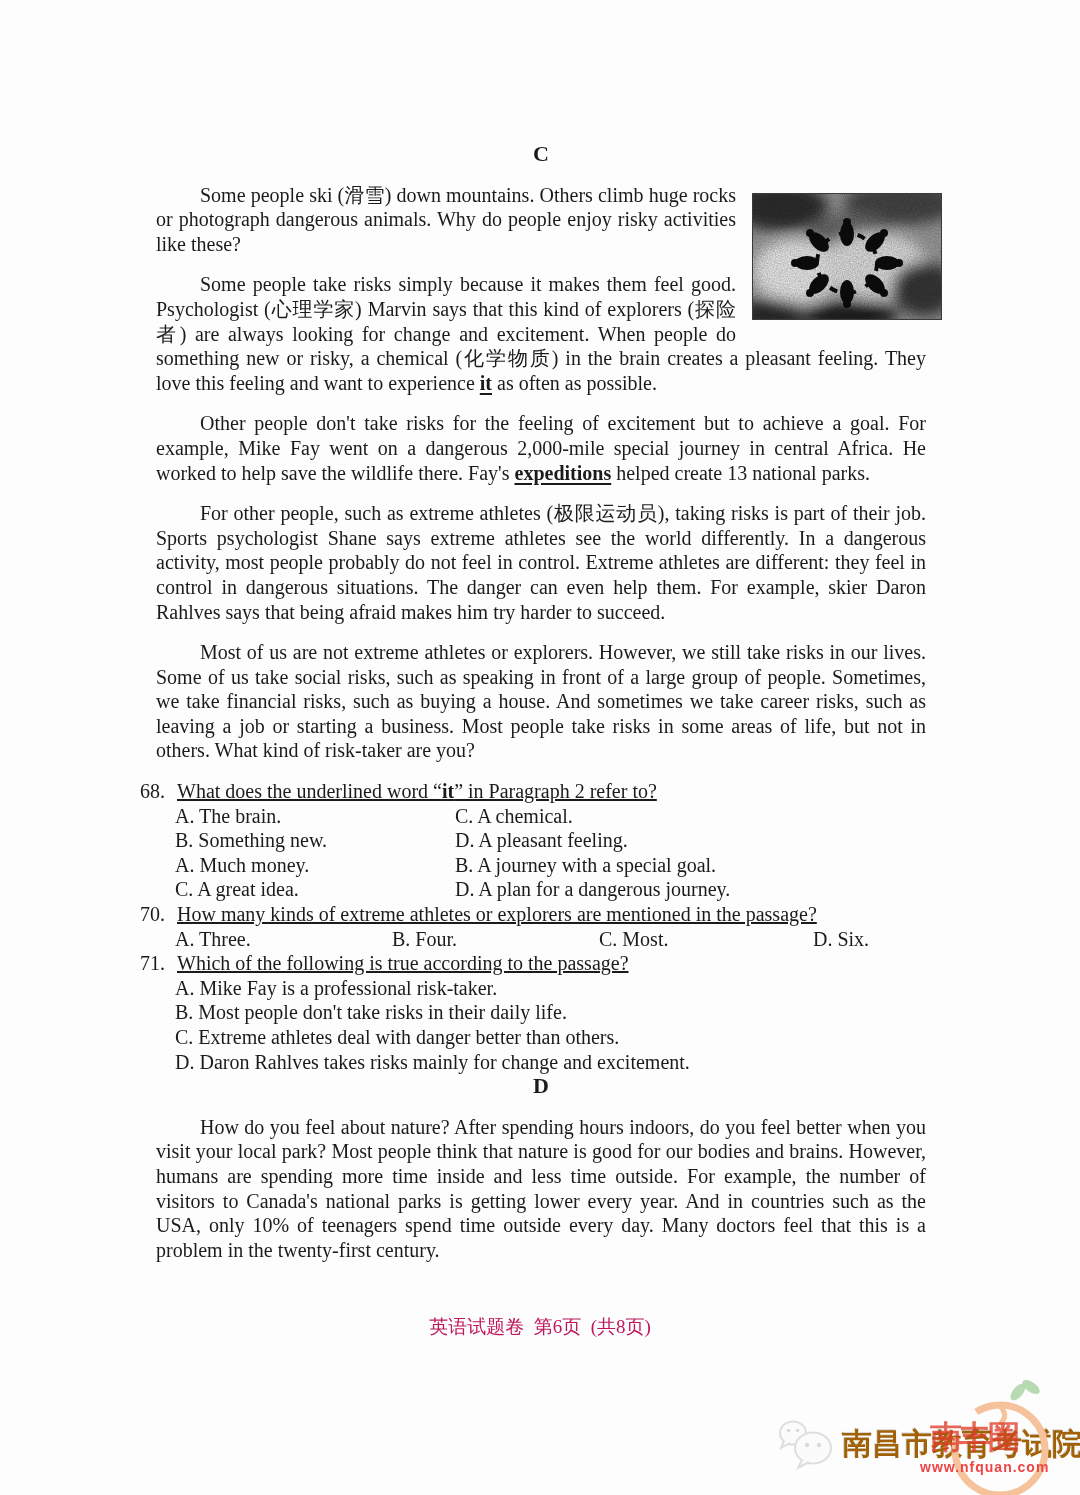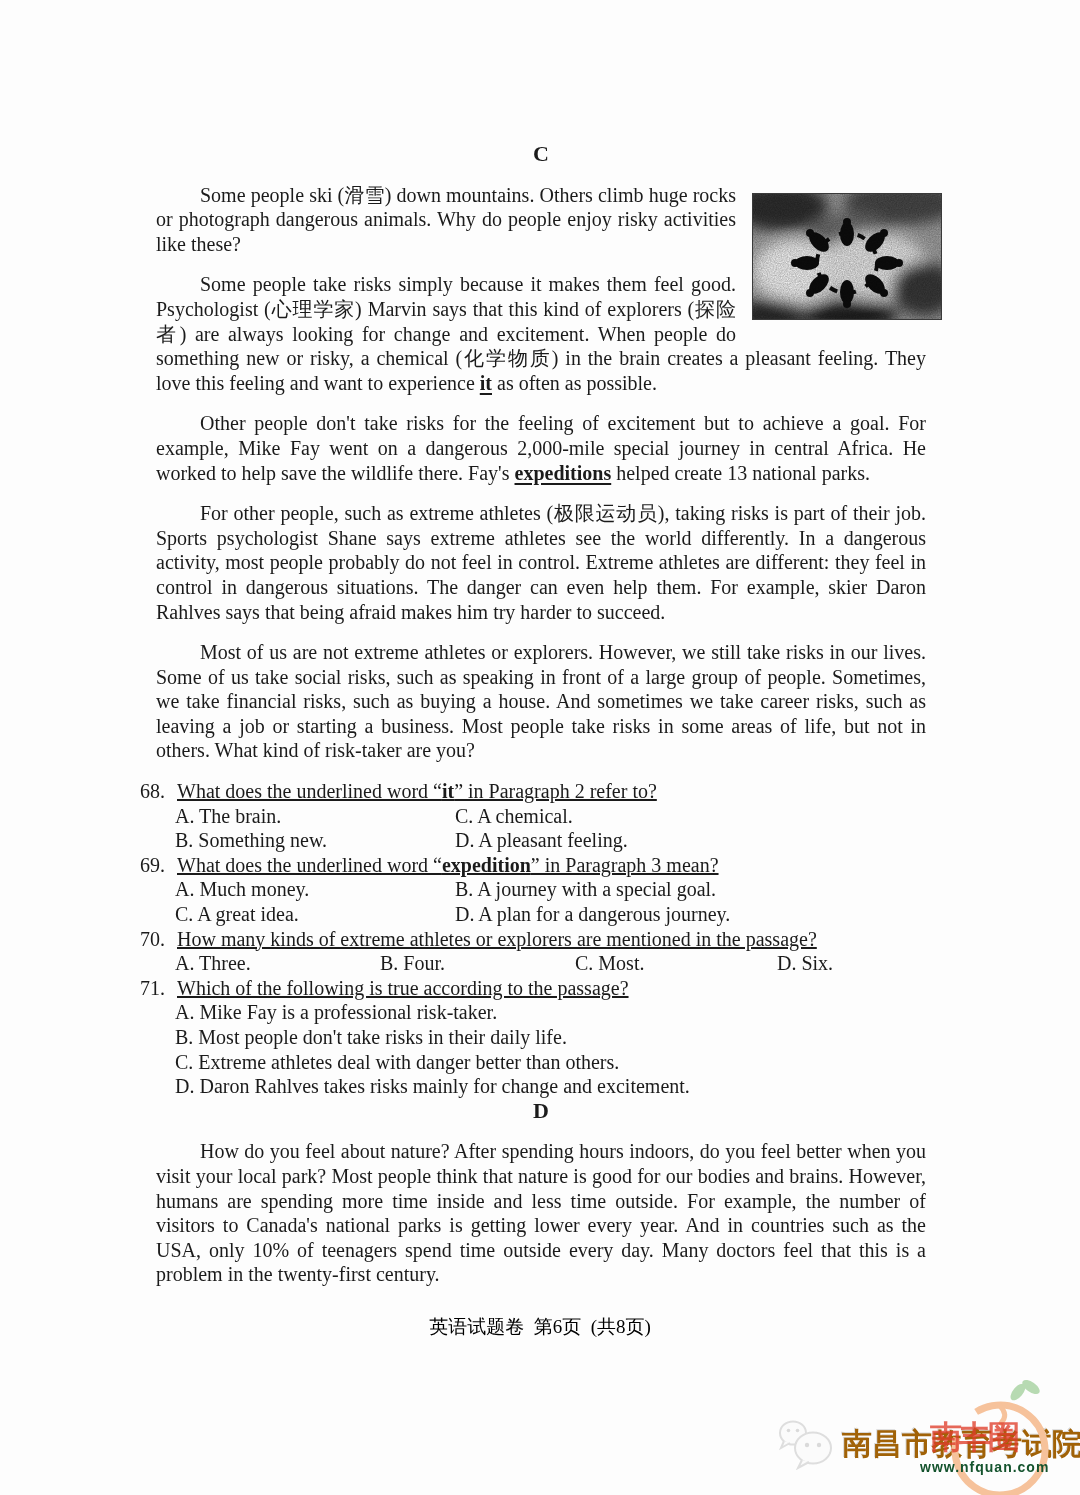--- a/index.html
+++ b/index.html
@@ -27,26 +27,26 @@
   .photo-wrap{
     float:right;width:190px;height:127px;
     margin:10px 0 8px 16px;
   }
   .photo-wrap svg{display:block;}
   .q{clear:both;}
   .q .stem{margin:0;text-decoration:underline;}
   .qnum{display:inline-block;min-width:30px;margin-right:7px;}
   .opts{padding-left:35px;display:grid;}
   .opts.c2{grid-template-columns:280px auto;}
-  .opts.c4{grid-template-columns:205px 195px 202px auto;}
+  .opts.c4{grid-template-columns:205px 195px 202px auto;gap:12px;}
   .opts.c1{grid-template-columns:auto;}
   .opt{white-space:nowrap;}
   .footer{
     position:absolute;top:1314px;left:0;width:100%;
-    text-align:center;font-size:19px;color:#000000;
+    text-align:center;font-size:19px;color:#be185d;
     white-space:pre;
   }
   
   .wm-wechat{position:absolute;left:776px;top:1418px;width:58px;height:52px;}
   .wm-name{
     position:absolute;left:842px;top:1424px;
     font-family:Liberation Mono, monospace;
     font-weight:bold;font-size:30px;letter-spacing:0px;
     color:#a16207;
     text-shadow:1px 1px 0 #ffffff,-1px -1px 0 #d8d8d8;
@@ -57,21 +57,21 @@
     position:absolute;left:930px;top:1414px;width:144px;
     font-family:"Liberation Sans","DejaVu Sans",sans-serif;
     font-weight:900;font-size:32px;line-height:46px;letter-spacing:-3px;
     color:rgba(223,62,42,0.78);
     white-space:nowrap;
   }
   .wm-url{
     position:absolute;left:920px;top:1459px;
     font-family:"Liberation Sans","DejaVu Sans",sans-serif;
     font-weight:bold;font-size:14px;letter-spacing:1px;
-    color:#14532d;white-space:nowrap;
+    color:#ef4444;white-space:nowrap;
   }
 </style>
 </head>
 <body>
 
 <div class="page">
 
   <div class="content">
 
     <h2 class="section-heading">C</h2>
@@ -133,21 +133,20 @@
       <p class="stem"><span class="qnum">68.</span><span><span>What does the underlined word “</span><span class="b">it</span><span>” in Paragraph 2 refer to?</span></span></p>
       <div class="opts c2">
         <span class="opt">A. The brain.</span>
         <span class="opt">C. A chemical.</span>
         <span class="opt">B. Something new.</span>
         <span class="opt">D. A pleasant feeling.</span>
       </div>
     </div>
 
     <div class="q">
-      <p class="stem"><span class="qnum">69.</span><span><span>What does the underlined word “</span><span class="b">expedition</span><span>” in Paragraph 3 mean?</span></span></p>
       <div class="opts c2">
         <span class="opt">A. Much money.</span>
         <span class="opt">B. A journey with a special goal.</span>
         <span class="opt">C. A great idea.</span>
         <span class="opt">D. A plan for a dangerous journey.</span>
       </div>
     </div>
 
     <div class="q">
       <p class="stem"><span class="qnum">70.</span><span><span>How many kinds of extreme athletes or explorers are mentioned in the passage?</span></span></p>

